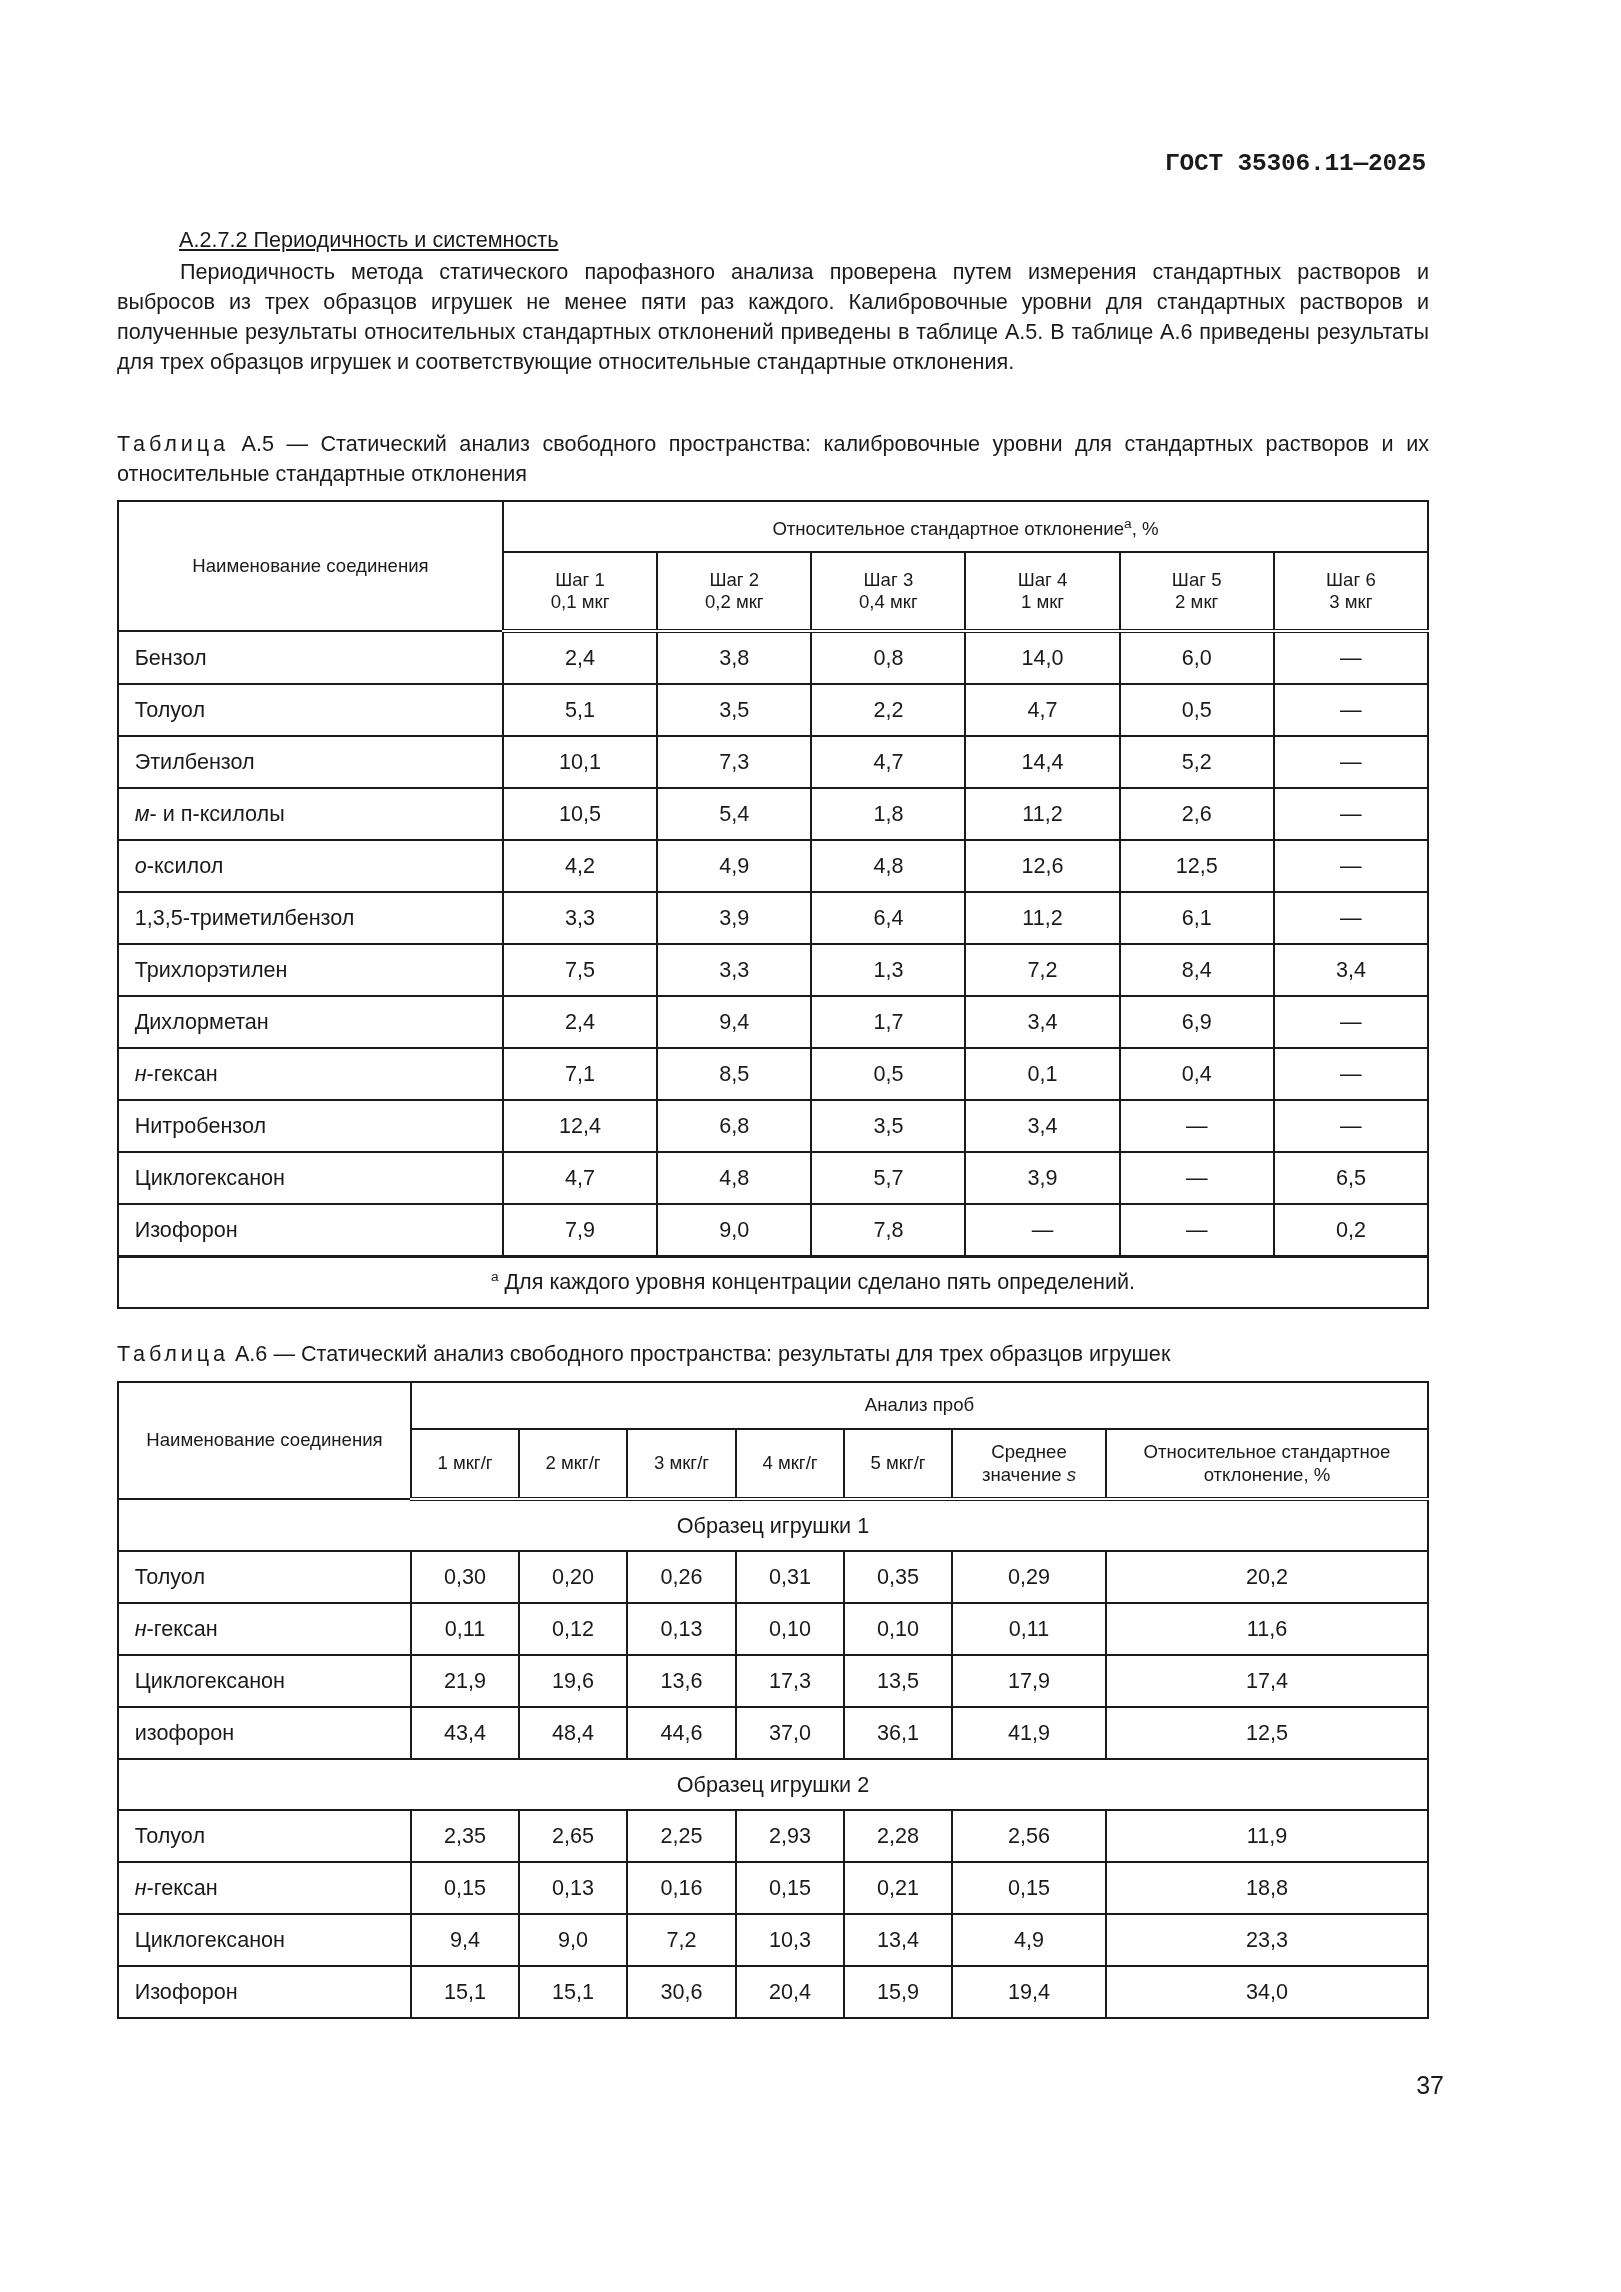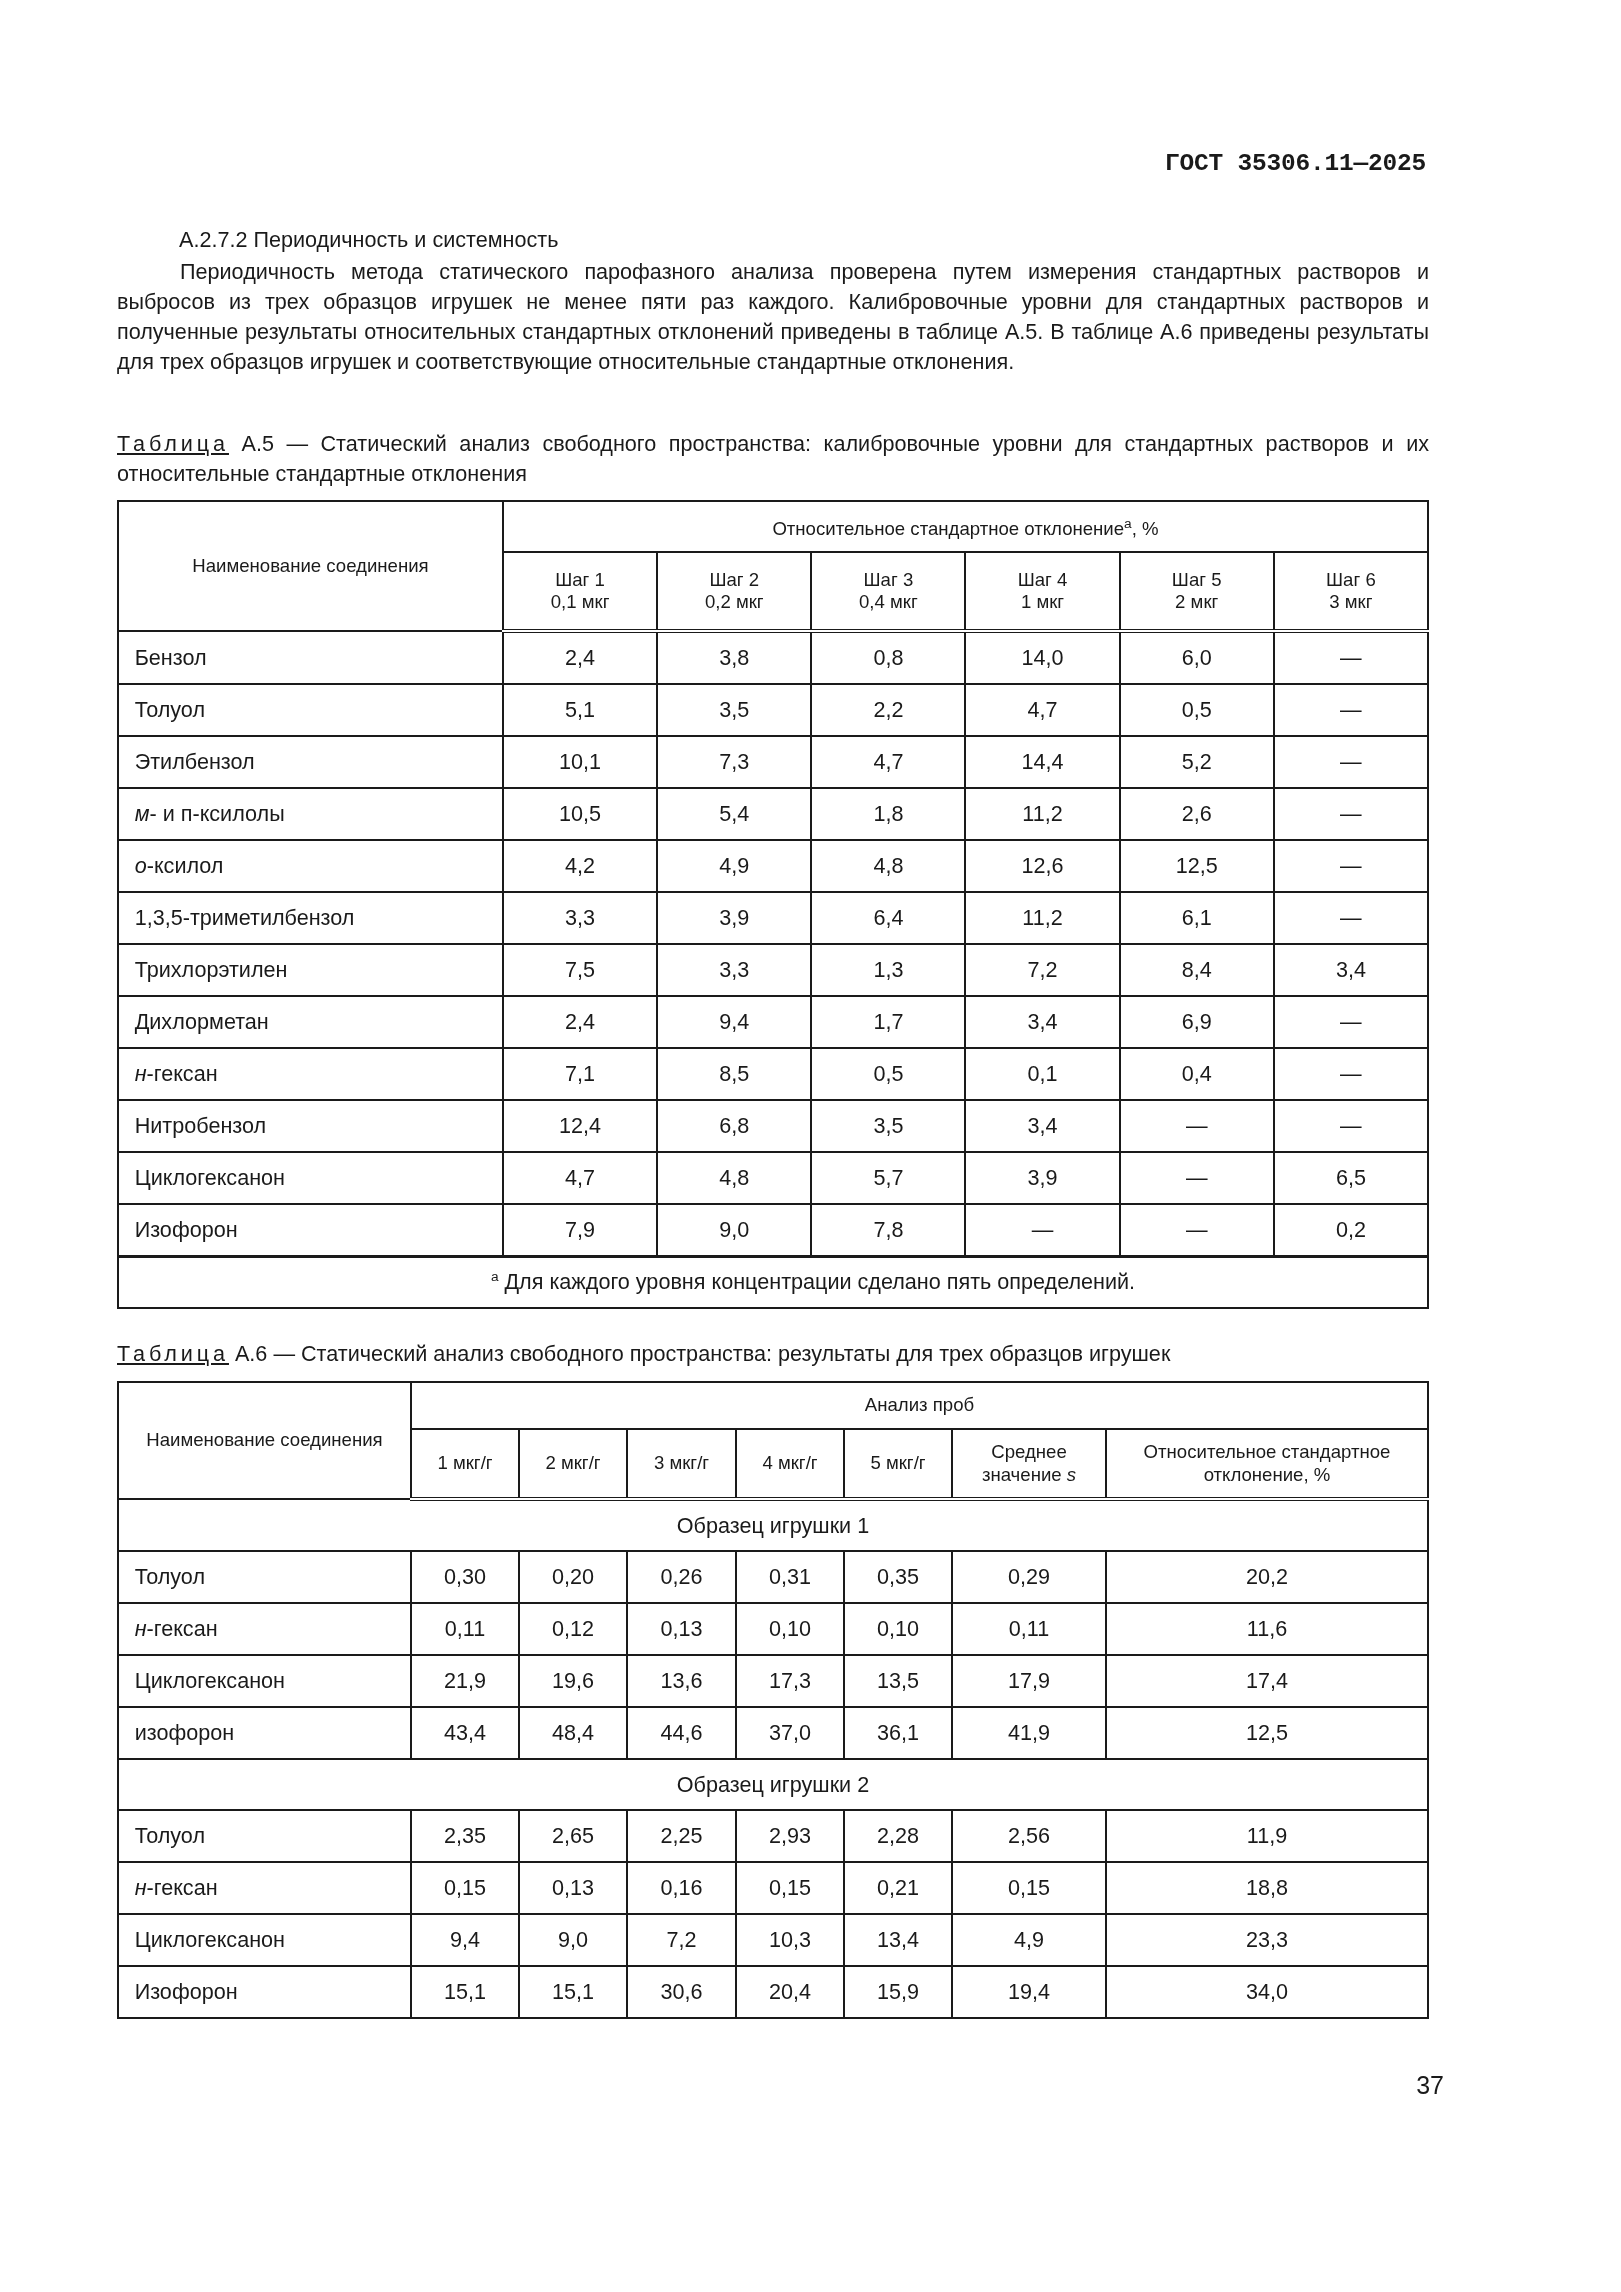--- a/index.html
+++ b/index.html
@@ -1,25 +1,25 @@
 <!DOCTYPE html>
 <html><head>
 <meta charset="utf-8">
 <style>
   html, body { margin: 0; padding: 0; background: #ffffff; }
   body { width: 1621px; height: 2293px; position: relative; overflow: hidden;
          font-family: "Liberation Sans", sans-serif; color: #1a1a1a; }
   .abs { position: absolute; }
   .doc-code { right: 195px; top: 150px; font-size: 24.5px; font-weight: bold; letter-spacing: -0.2px; font-family: Liberation Mono, monospace; }
   .text { left: 117px; width: 1312px; font-size: 21.6px; line-height: 30px; text-align: justify; }
-  .heading { left: 179px; top: 227px; font-size: 21.6px; }
+  .heading { left: 179px; top: 227px; font-size: 21.6px; text-decoration: underline; }
   .para { top: 257px; text-indent: 63px; }
   .caption { top: 429px; }
   .caption2 { left: 117px; top: 1341px; font-size: 21.6px; }
-  .spaced { letter-spacing: 3.9px; text-decoration: underline; }
+  .spaced { letter-spacing: 3.9px; }
   table { border-collapse: collapse; position: absolute; left: 117px; width: 1312px; table-layout: fixed; }
   td, th { border: 2px solid #1a1a1a; padding: 0; font-weight: normal; text-align: center; vertical-align: middle; }
   #t5 { top: 500px; }
   #t5 th { font-size: 18.6px; line-height: 22.5px; }
   #t5 td { height: 50px; font-size: 21.6px; }
   #t5 td.name { text-align: left; padding-left: 15.7px; }
   #t5 .hdr-top th { height: 49px; }
   #t5 .hdr-sub th { height: 76px; border-bottom: 4.9px double #1a1a1a; }
   #t5 tr.row-thick td { border-top: 2.9px solid #1a1a1a; }
   #t5 td.foot { text-align: center; padding-left: 80px; font-size: 21.6px; height: 49px; border-top: 3.9px solid #1a1a1a; }

